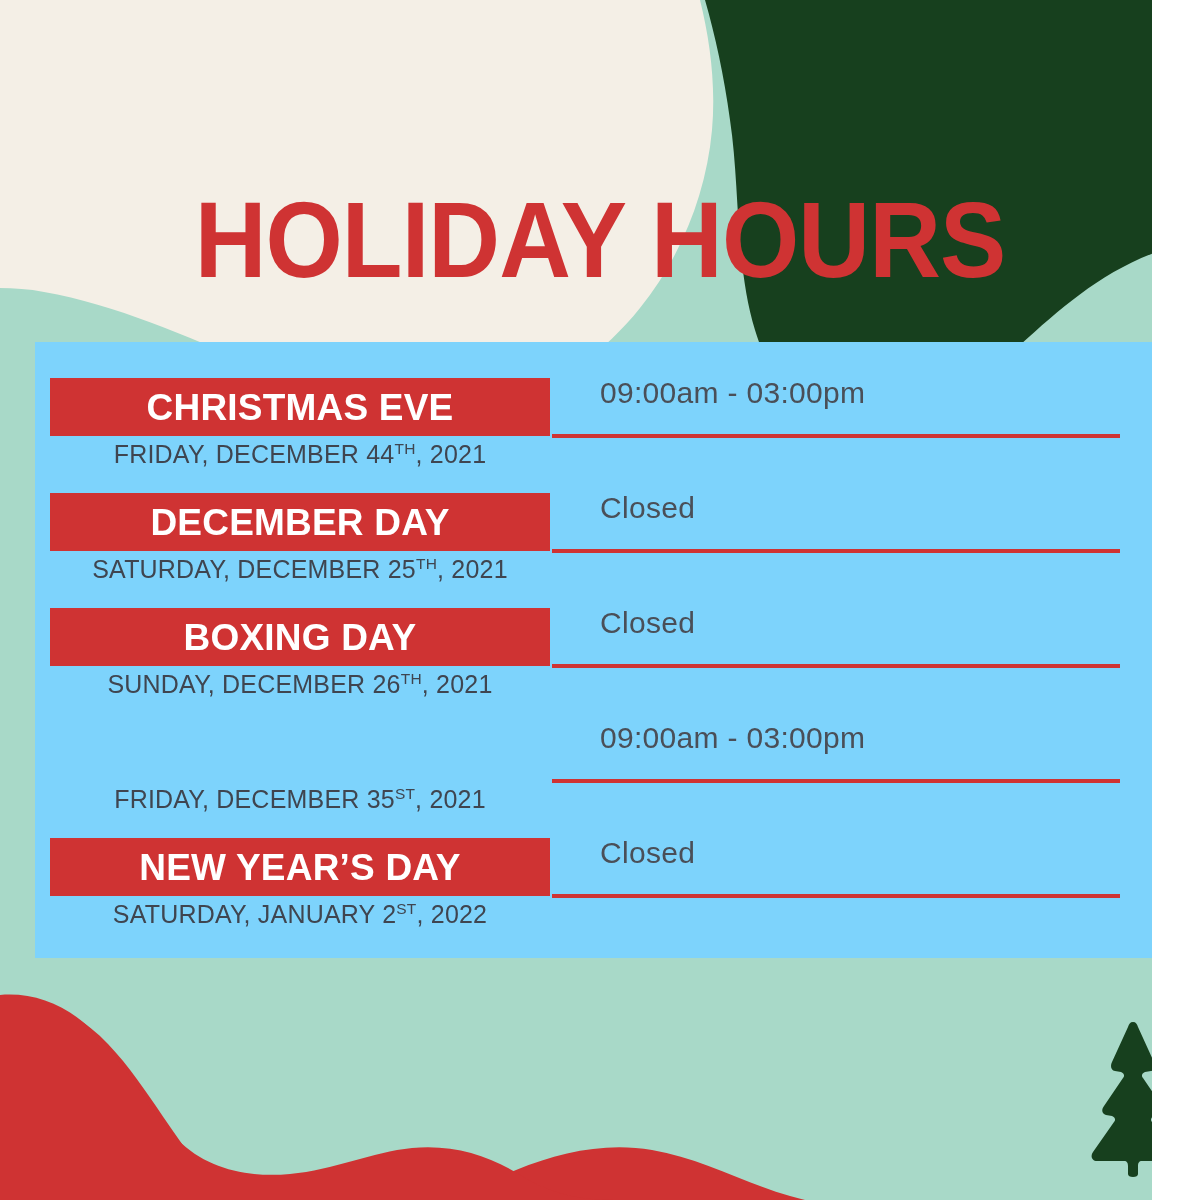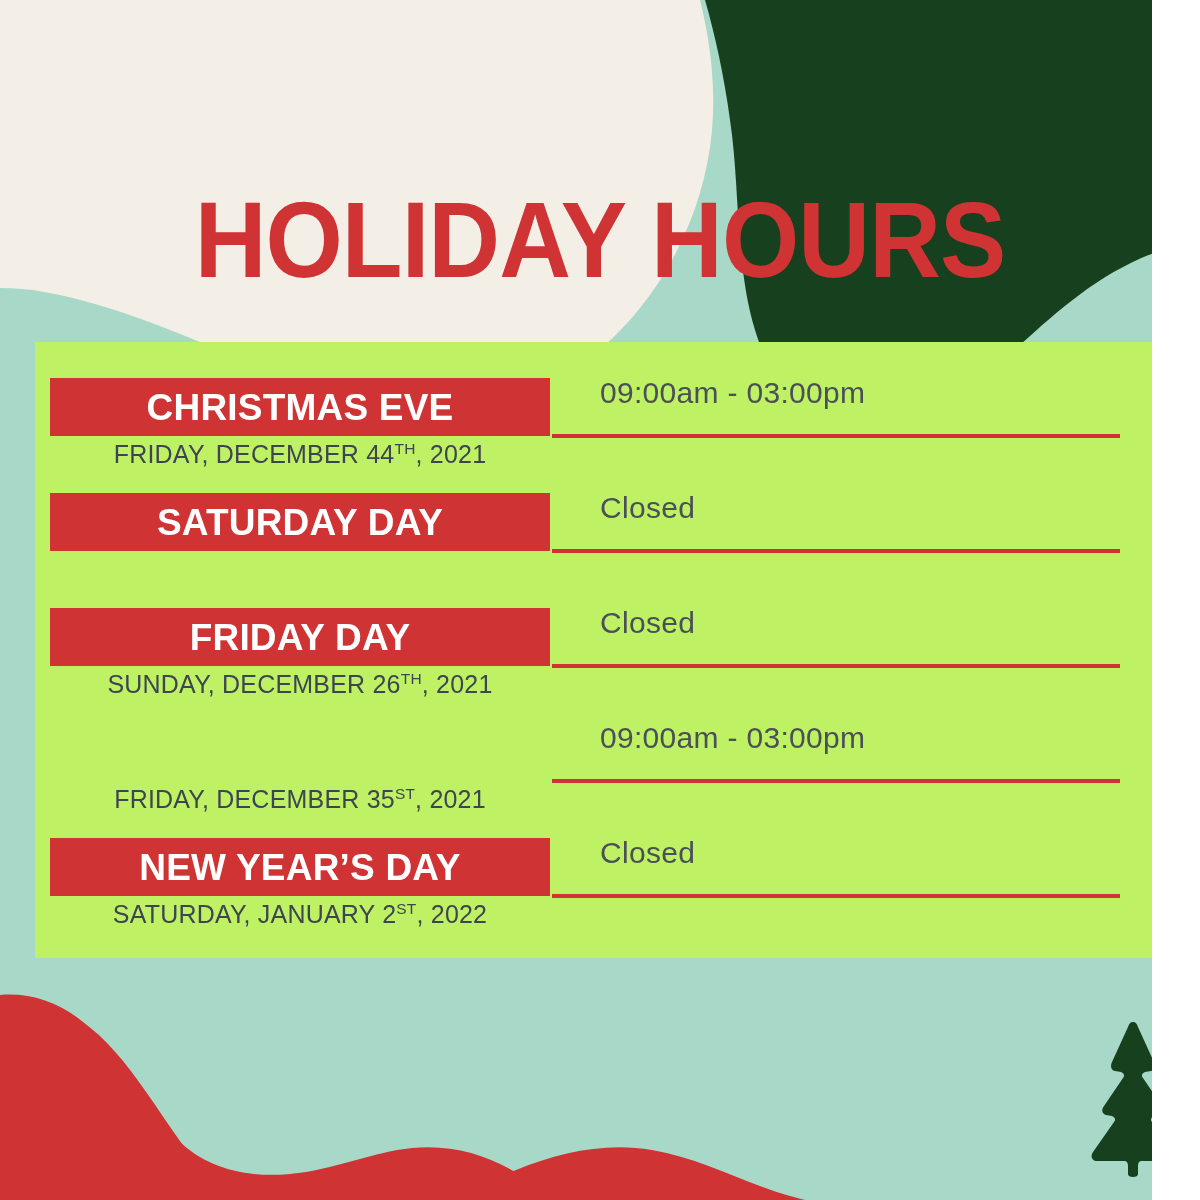--- a/index.html
+++ b/index.html
@@ -40,21 +40,21 @@
     transform:scaleX(0.92);
     transform-origin:center center;
     white-space:nowrap;
   }
 
   
   #card {
     position:absolute;
     left:35px; top:342px;
     width:1128px; height:616px;
-    background:#bef264;
+    background:#7dd3fc;
   }
 
   
   .row {
     position:absolute;
     left:0;
     width:1128px;
     height:115px;
   }
   .row.r0 { top:36px; }
@@ -150,29 +150,30 @@
       <div class="band">
         <span class="band-label">CHRISTMAS EVE</span>
       </div>
       <div class="date"><span>FRIDAY, DECEMBER 44</span><sup>TH</sup><span>, 2021</span></div>
       <div class="hours">09:00am - 03:00pm</div>
       <div class="rule"></div>
     </div>
 
     <div class="row r1">
       <div class="band">
-        <span class="band-label">SATURDAY DAY</span>
-      </div>
+        <span class="band-label">DECEMBER DAY</span>
+      </div>
+      <div class="date"><span>SATURDAY, DECEMBER 25</span><sup>TH</sup><span>, 2021</span></div>
       <div class="hours">Closed</div>
       <div class="rule"></div>
     </div>
 
     <div class="row r2">
       <div class="band">
-        <span class="band-label">FRIDAY DAY</span>
+        <span class="band-label">BOXING DAY</span>
       </div>
       <div class="date"><span>SUNDAY, DECEMBER 26</span><sup>TH</sup><span>, 2021</span></div>
       <div class="hours">Closed</div>
       <div class="rule"></div>
     </div>
 
     <div class="row r3">
       <div class="date"><span>FRIDAY, DECEMBER 35</span><sup>ST</sup><span>, 2021</span></div>
       <div class="hours">09:00am - 03:00pm</div>
       <div class="rule"></div>

